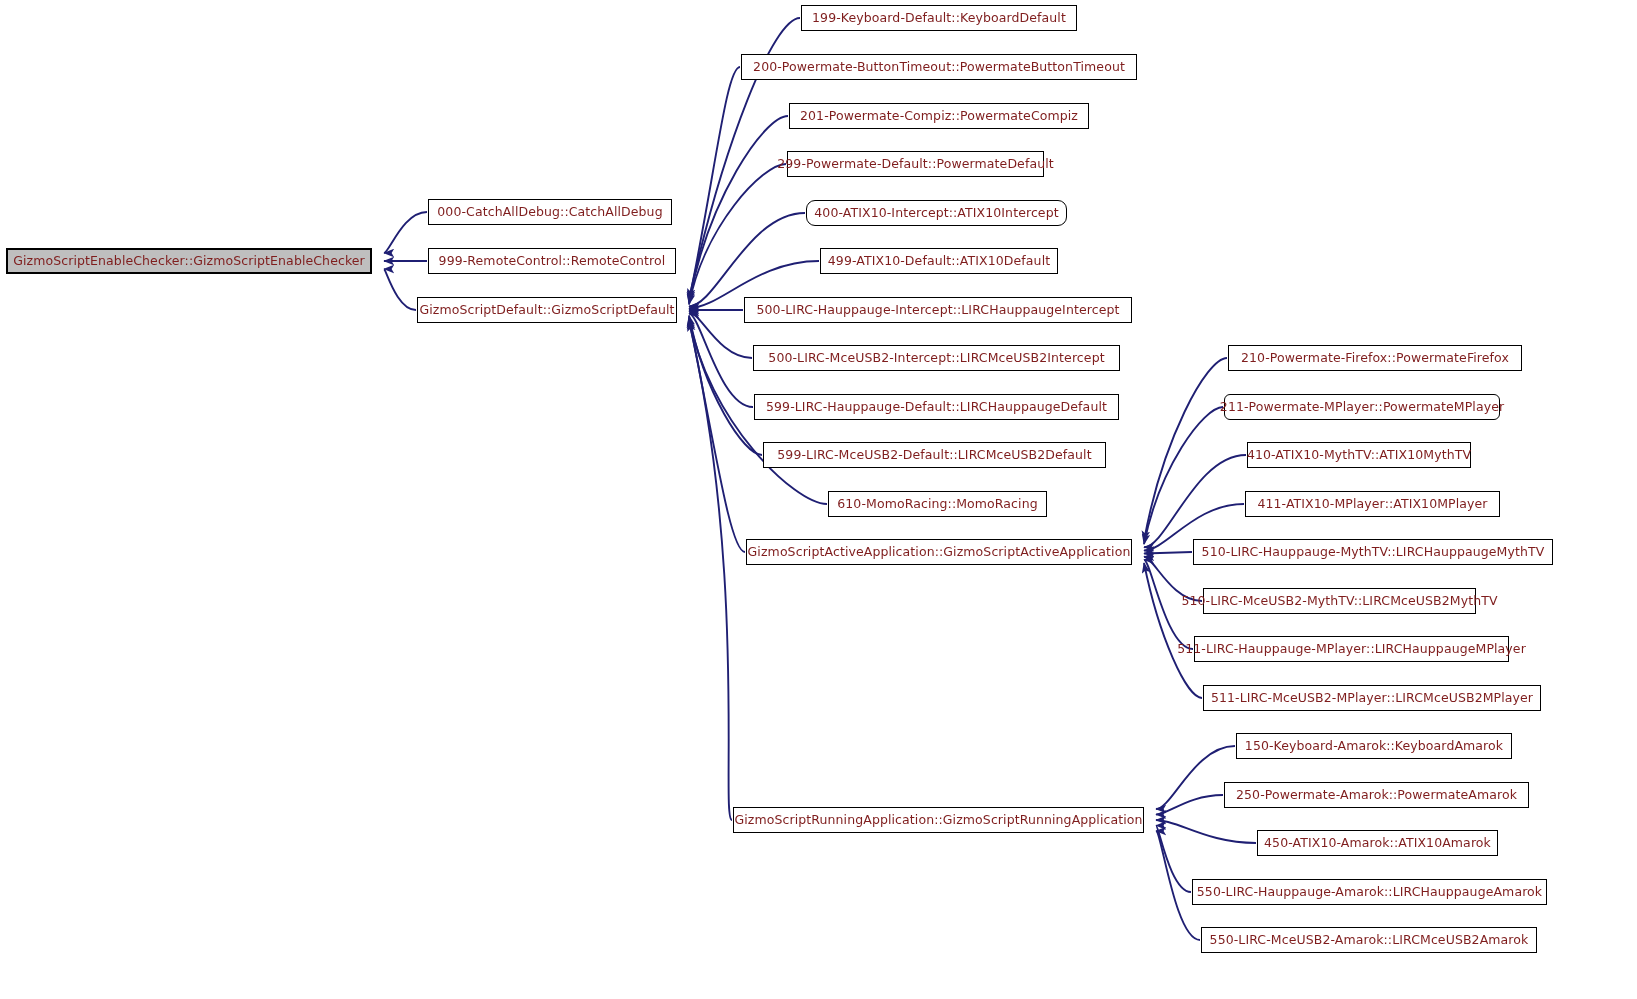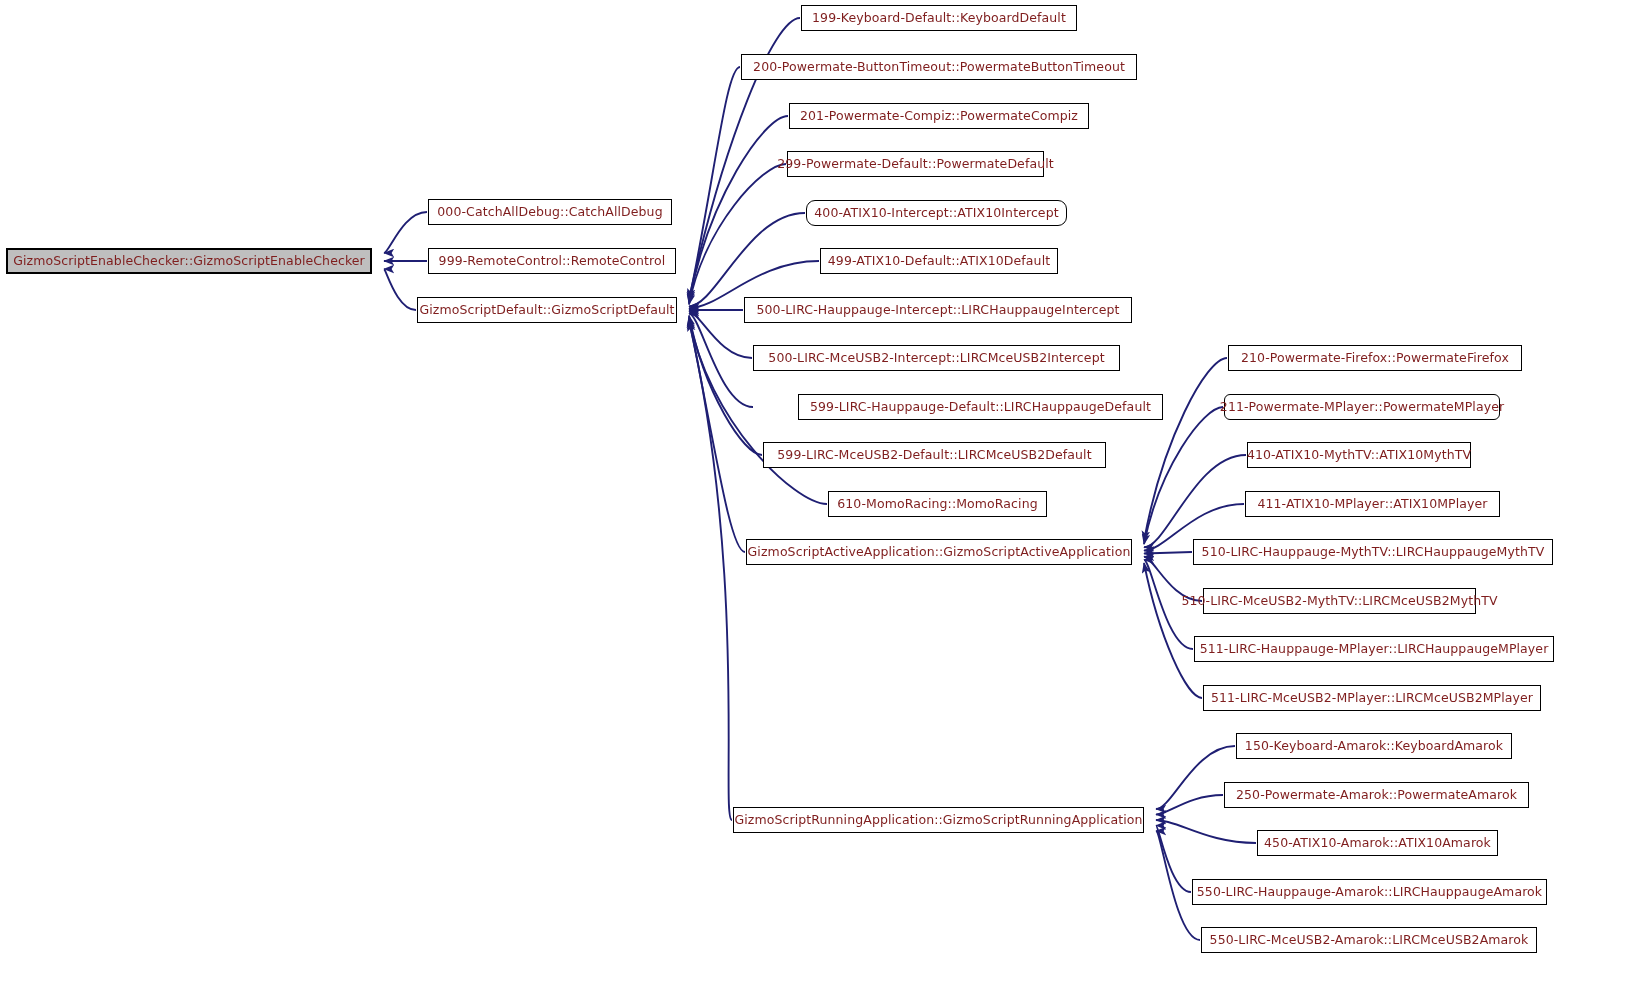--- a/index.html
+++ b/index.html
@@ -102,21 +102,21 @@
     </div>
   <div class="node" style="left: 820px; top: 248px; width: 238px;">
       <span>499-ATIX10-Default::ATIX10Default</span>
     </div>
   <div class="node" style="left: 744px; top: 297px; width: 388px;">
       <span>500-LIRC-Hauppauge-Intercept::LIRCHauppaugeIntercept</span>
     </div>
   <div class="node" style="left: 753px; top: 345px; width: 367px;">
       <span>500-LIRC-MceUSB2-Intercept::LIRCMceUSB2Intercept</span>
     </div>
-  <div class="node" style="left: 754px; top: 394px; width: 365px; margin-left: 44px;">
+  <div class="node" style="left: 754px; top: 394px; width: 365px;">
       <span>599-LIRC-Hauppauge-Default::LIRCHauppaugeDefault</span>
     </div>
   <div class="node" style="left: 763px; top: 442px; width: 343px;">
       <span>599-LIRC-MceUSB2-Default::LIRCMceUSB2Default</span>
     </div>
   <div class="node" style="left: 828px; top: 491px; width: 219px; text-align: right;">
       <span>610-MomoRacing::MomoRacing</span>
     </div>
   <div class="node hub" style="left: 746px; top: 539px; width: 386px;">
       <span>GizmoScriptActiveApplication::GizmoScriptActiveApplication</span>
@@ -132,21 +132,21 @@
     </div>
   <div class="node" style="left: 1245px; top: 491px; width: 255px;">
       <span>411-ATIX10-MPlayer::ATIX10MPlayer</span>
     </div>
   <div class="node" style="left: 1193px; top: 539px; width: 360px;">
       <span>510-LIRC-Hauppauge-MythTV::LIRCHauppaugeMythTV</span>
     </div>
   <div class="node" style="left: 1203px; top: 588px; width: 273px;">
       <span>510-LIRC-MceUSB2-MythTV::LIRCMceUSB2MythTV</span>
     </div>
-  <div class="node" style="left: 1194px; top: 636px; width: 360px;">
+  <div class="node" style="left: 1194px; top: 636px; width: 315px;">
       <span>511-LIRC-Hauppauge-MPlayer::LIRCHauppaugeMPlayer</span>
     </div>
   <div class="node" style="left: 1203px; top: 685px; width: 338px;">
       <span>511-LIRC-MceUSB2-MPlayer::LIRCMceUSB2MPlayer</span>
     </div>
   <div class="node" style="left: 1236px; top: 733px; width: 276px;">
       <span>150-Keyboard-Amarok::KeyboardAmarok</span>
     </div>
   <div class="node" style="left: 1224px; top: 782px; width: 305px;">
       <span>250-Powermate-Amarok::PowermateAmarok</span>

